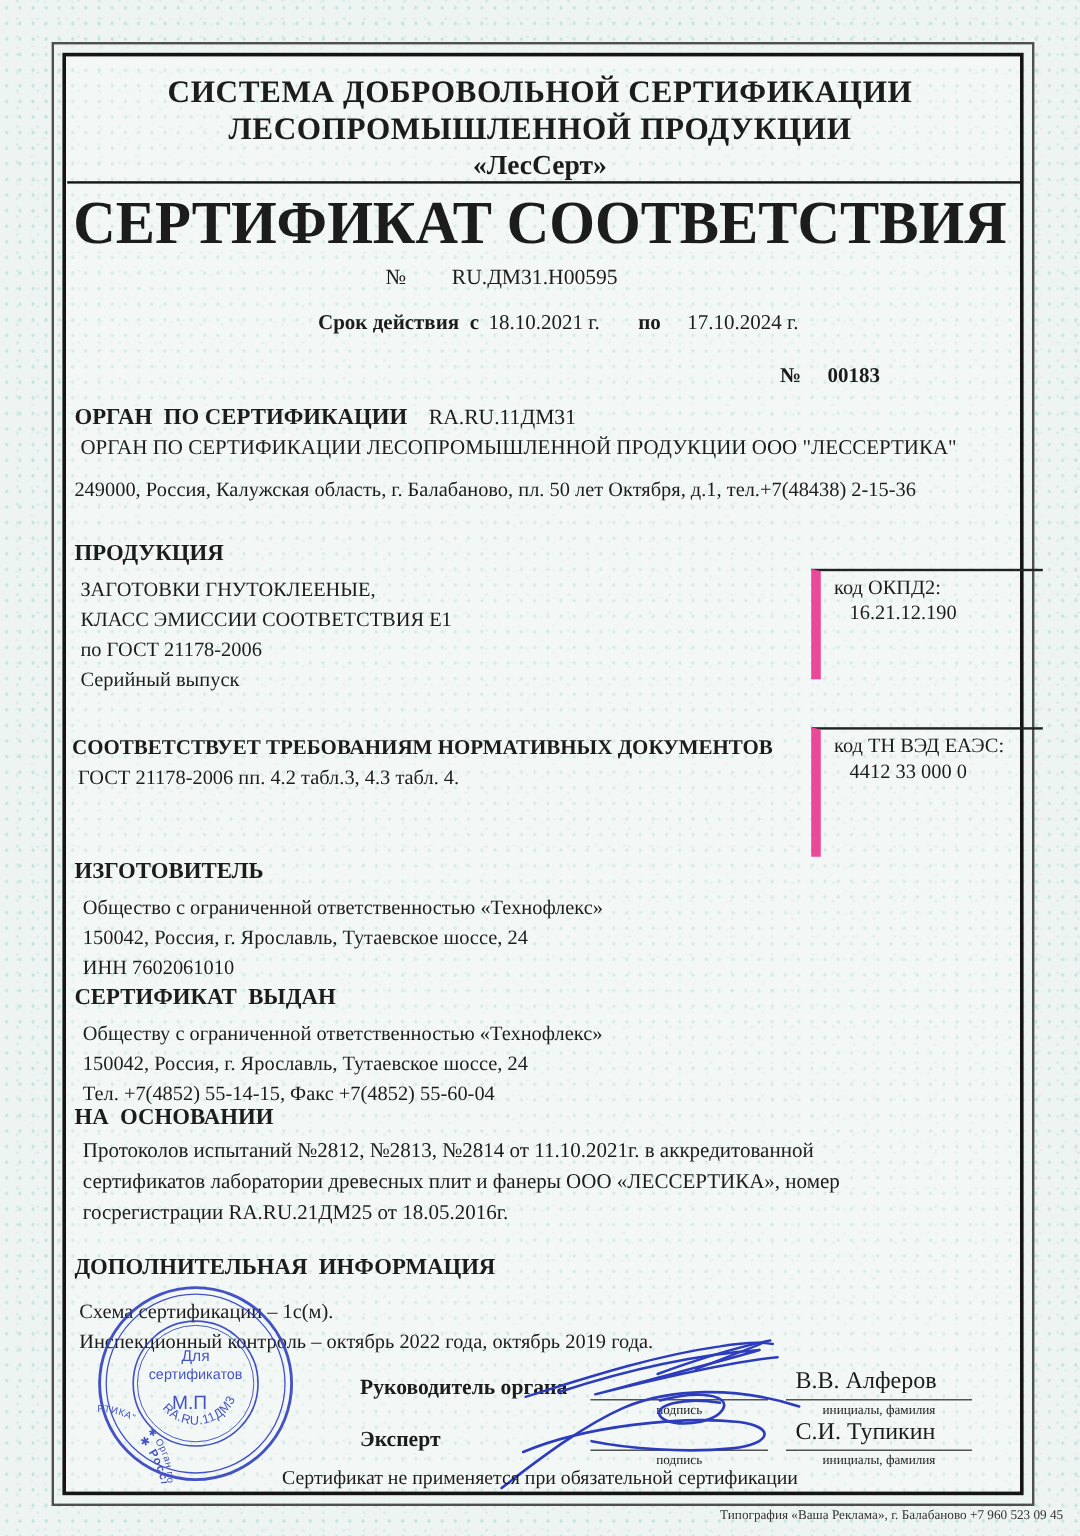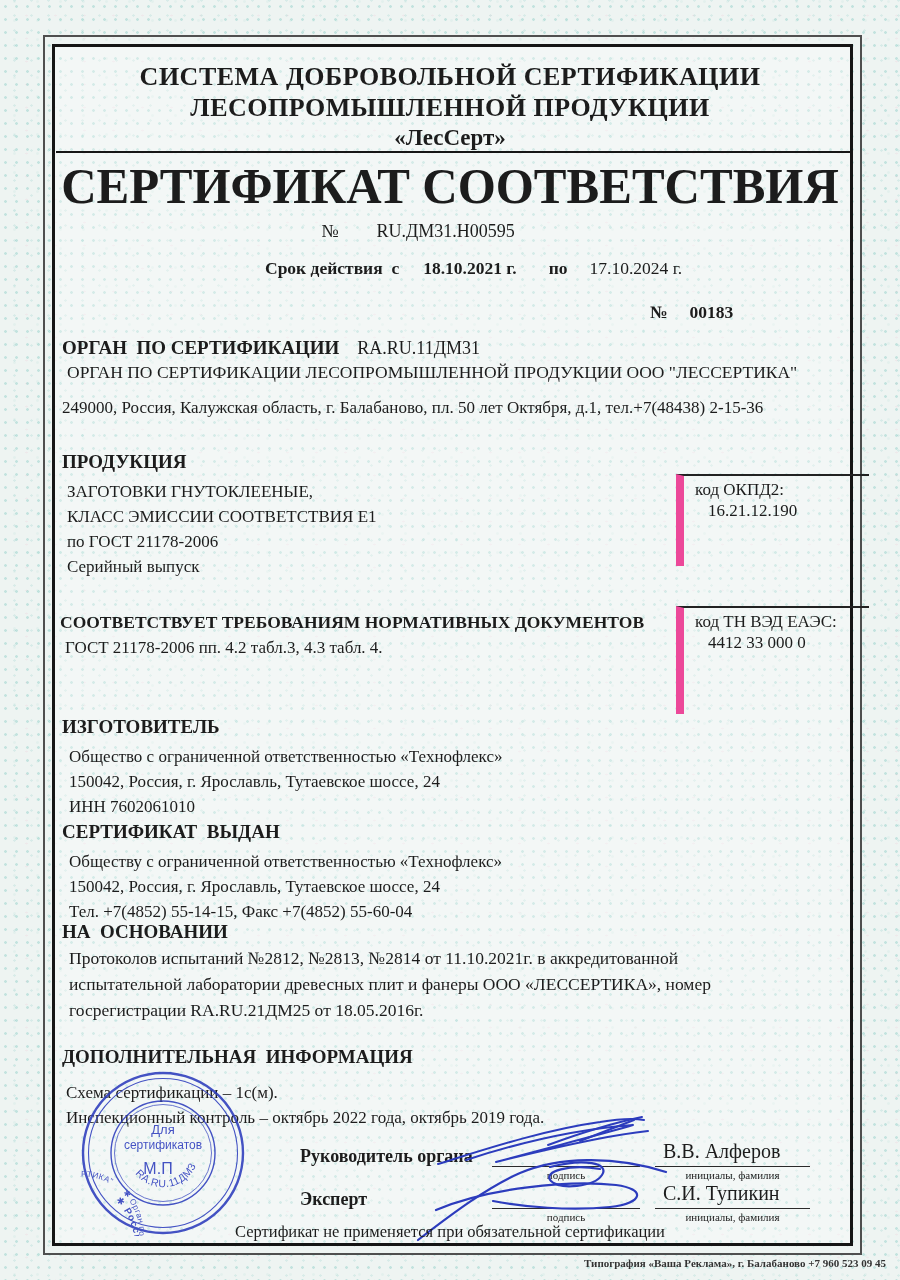--- a/index.html
+++ b/index.html
@@ -40,21 +40,21 @@
   .sec-h2{font-weight:bold;font-size:17.5px;}
   .body-t{font-size:17px;}
   .lines p{margin:0;line-height:25px;font-size:17px;}
   .basis p{margin:0;line-height:26px;font-size:17.5px;}
   .code-box{border-top:2px solid #222;border-left:8px solid #ec4899;padding:4px 0 0 11px;font-size:17px;}
   .code-box .val{margin-left:13px;line-height:21px;}
   .sig-row-line{border-bottom:1.5px solid #2a2a2a;height:0;}
   .cap{font-size:11px;text-align:center;color:#222;}
   .name{font-size:20px;}
   .footnote{font-size:16.5px;}
-  .printer{font-size:11px;color:#333;font-weight:bold;}
+  .printer{font-size:11px;color:#333;}
   .stamp-svg{opacity:.88;}
   .sig{fill:none;stroke-linecap:round;stroke-linejoin:round;}
 </style>
 </head>
 <body>
 
 <div class="page">
 
   <div class="outer-border">
     <div class="inner-border"></div>
@@ -67,21 +67,21 @@
 
   <div class="abs centered doc-title" style="top:157px;">СЕРТИФИКАТ СООТВЕТСТВИЯ</div>
 
   <div class="abs certno" style="left:56px;right:120px;">
     <span>№</span>
     <span>RU.ДМ31.Н00595</span>
   </div>
 
   <div class="abs validity">
     <b class="pre">Срок действия  с</b>
-    <span style="margin-left:24px;font-weight:bold;">18.10.2021 г.</span>
+    <span style="margin-left:8px;">18.10.2021 г.</span>
     <b style="margin-left:32px;">по</b>
     <span style="margin-left:22px;">17.10.2024 г.</span>
   </div>
 
   <div class="abs blankno">
     <span>№</span>
     <span>00183</span>
   </div>
 
   <div class="abs" style="left:62px;top:337px;">
@@ -120,21 +120,21 @@
   <div class="abs sec-h pre" style="left:62px;top:821px;">СЕРТИФИКАТ  ВЫДАН</div>
   <div class="abs lines" style="left:69px;top:849px;">
     <p>Обществу с ограниченной ответственностью «Технофлекс»</p>
     <p>150042, Россия, г. Ярославль, Тутаевское шоссе, 24</p>
     <p>Тел. +7(4852) 55-14-15, Факс +7(4852) 55-60-04</p>
   </div>
 
   <div class="abs sec-h pre" style="left:62px;top:921px;">НА  ОСНОВАНИИ</div>
   <div class="abs basis" style="left:69px;top:945px;">
     <p>Протоколов испытаний №2812, №2813, №2814 от 11.10.2021г. в аккредитованной</p>
-    <p>испытательной лаборатории древесных плит и фанеры ООО «ЛЕССЕРТИКА», номер</p>
+    <p>сертификатов лаборатории древесных плит и фанеры ООО «ЛЕССЕРТИКА», номер</p>
     <p>госрегистрации RA.RU.21ДМ25 от 18.05.2016г.</p>
   </div>
 
   <div class="abs sec-h pre" style="left:62px;top:1046px;">ДОПОЛНИТЕЛЬНАЯ  ИНФОРМАЦИЯ</div>
   <div class="abs lines" style="left:66px;top:1080px;">
     <p>Схема сертификации – 1с(м).</p>
     <p>Инспекционный контроль – октябрь 2022 года, октябрь 2019 года.</p>
   </div>
 
   <div class="abs sec-h" style="left:300px;top:1146px;font-size:18px;">Руководитель органа</div>

